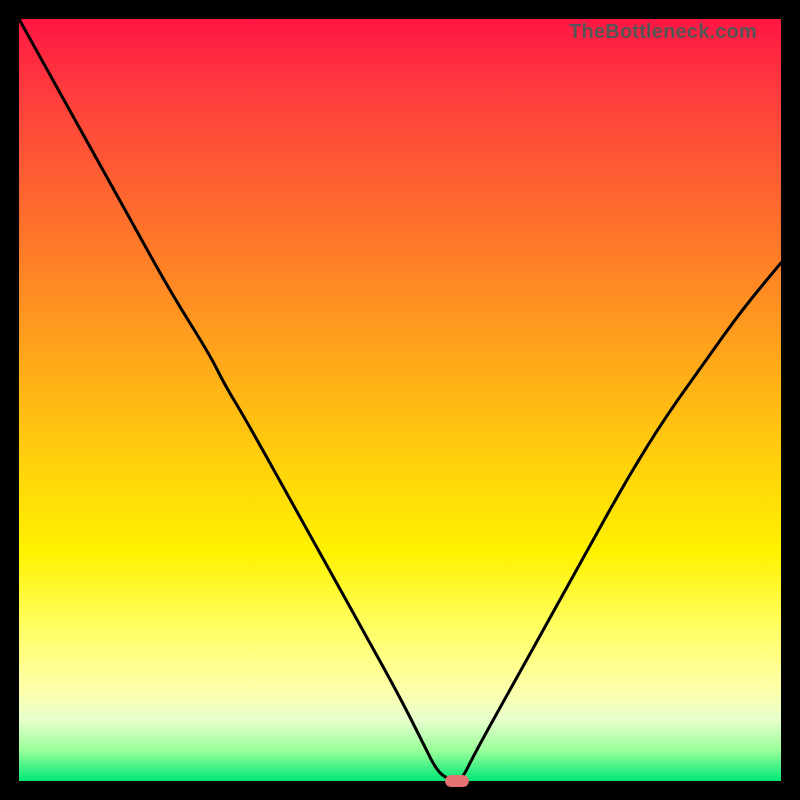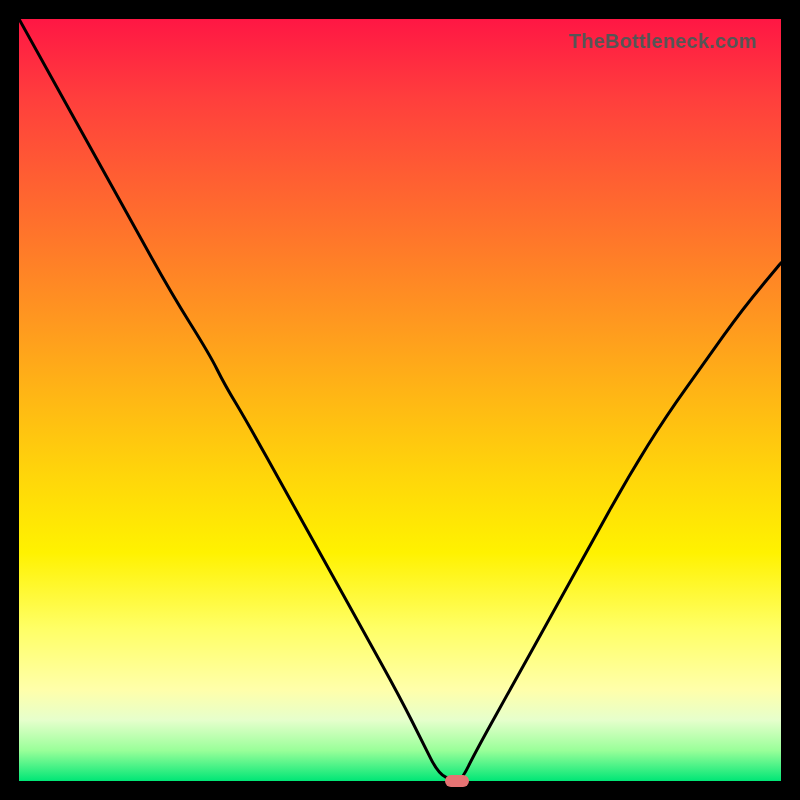--- a/index.html
+++ b/index.html
@@ -27,21 +27,21 @@
       #fff200 70%,
       #ffff66 80%,
       #ffffaa 88%,
       #e6ffcc 92%,
       #99ff99 96%,
       #00e676 100%
     );
   }
   .watermark {
     position: absolute;
-    top: 11px;
+    top: 1px;
     right: 24px;
     font-family: Arial, Helvetica, sans-serif;
     font-size: 20px;
     font-weight: bold;
     color: #555;
     letter-spacing: 0.2px;
   }
   svg.curve {
     position: absolute;
     left: 0;

